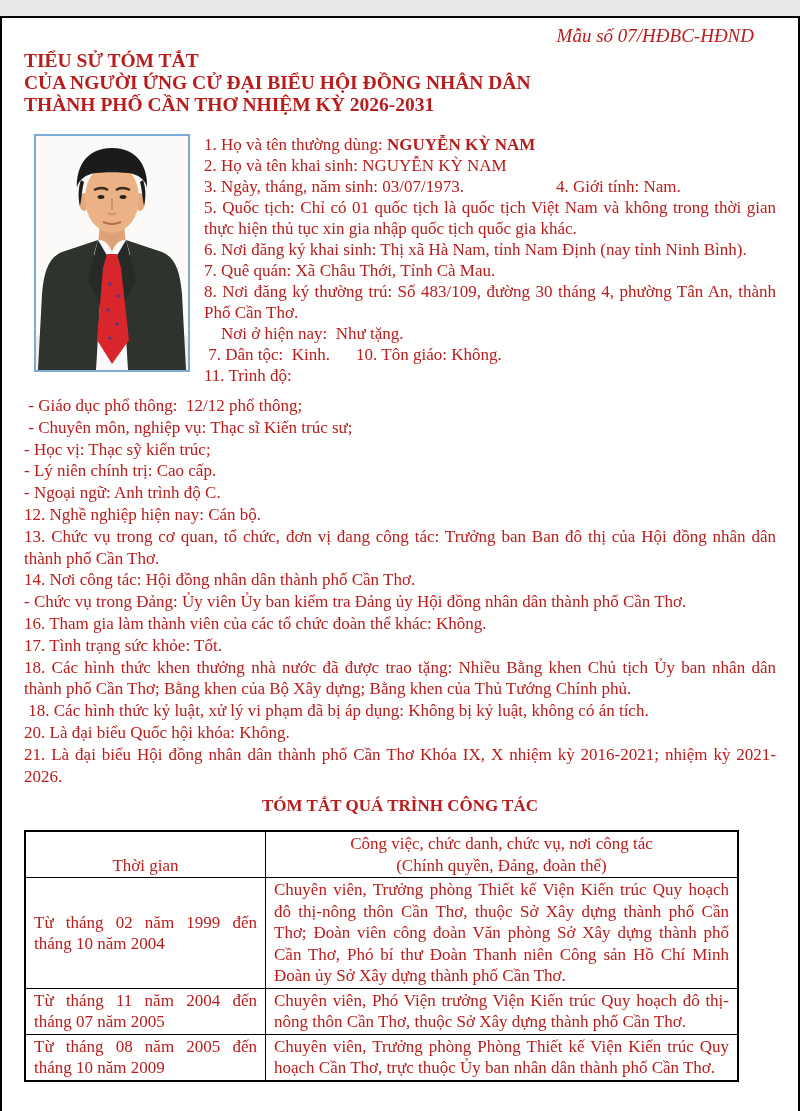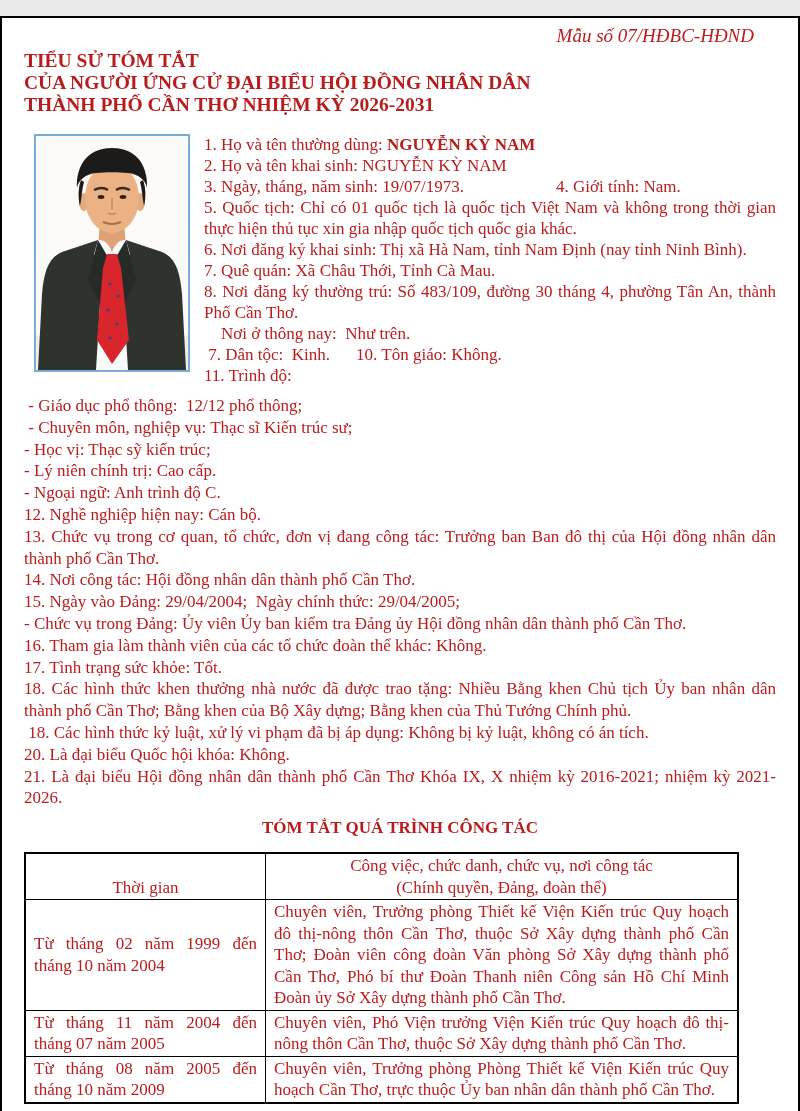--- a/index.html
+++ b/index.html
@@ -135,41 +135,40 @@
         <circle cx="82" cy="160" r="1.6" fill="#3b3f8f"></circle>
         <circle cx="72" cy="174" r="1.6" fill="#3b3f8f"></circle>
         <circle cx="81" cy="188" r="1.6" fill="#3b3f8f"></circle>
         <circle cx="74" cy="202" r="1.6" fill="#3b3f8f"></circle>
       </svg>
     </div>
 
     <div class="info-col">
       <p><span>1. Họ và tên thường dùng: </span><span class="bold">NGUYỄN KỲ NAM</span></p>
       <p>2. Họ và tên khai sinh: NGUYỄN KỲ NAM</p>
-      <p><span>3. Ngày, tháng, năm sinh: 19/07/1973.</span><span class="sp4">4. Giới tính: Nam.</span></p>
+      <p><span>3. Ngày, tháng, năm sinh: 03/07/1973.</span><span class="sp4">4. Giới tính: Nam.</span></p>
       <p class="just">5. Quốc tịch: Chỉ có 01 quốc tịch là quốc tịch Việt Nam và không trong thời gian thực hiện thủ tục xin gia nhập quốc tịch quốc gia khác.</p>
       <p>6. Nơi đăng ký khai sinh: Thị xã Hà Nam, tỉnh Nam Định (nay tỉnh Ninh Bình).</p>
       <p>7. Quê quán: Xã Châu Thới, Tỉnh Cà Mau.</p>
       <p class="just">8. Nơi đăng ký thường trú: Số 483/109, đường 30 tháng 4, phường Tân An, thành Phố Cần Thơ.</p>
-      <p>    Nơi ở thông nay:  Như trên.</p>
+      <p>    Nơi ở hiện nay:  Như tặng.</p>
       <p><span> 7. Dân tộc:  Kinh.</span><span class="sp10">10. Tôn giáo: Không.</span></p>
       <p>11. Trình độ:</p>
     </div>
   </div>
 
   <div class="details">
     <p> - Giáo dục phổ thông:  12/12 phổ thông;</p>
     <p> - Chuyên môn, nghiệp vụ: Thạc sĩ Kiến trúc sư;</p>
     <p>- Học vị: Thạc sỹ kiến trúc;</p>
     <p>- Lý niên chính trị: Cao cấp.</p>
     <p>- Ngoại ngữ: Anh trình độ C.</p>
     <p>12. Nghề nghiệp hiện nay: Cán bộ.</p>
     <p>13. Chức vụ trong cơ quan, tổ chức, đơn vị đang công tác: Trưởng ban Ban đô thị của Hội đồng nhân dân thành phố Cần Thơ.</p>
     <p>14. Nơi công tác: Hội đồng nhân dân thành phố Cần Thơ.</p>
-    <p>15. Ngày vào Đảng: 29/04/2004;  Ngày chính thức: 29/04/2005;</p>
     <p>- Chức vụ trong Đảng: Ủy viên Ủy ban kiểm tra Đảng ủy Hội đồng nhân dân thành phố Cần Thơ.</p>
     <p>16. Tham gia làm thành viên của các tổ chức đoàn thể khác: Không.</p>
     <p>17. Tình trạng sức khỏe: Tốt.</p>
     <p>18. Các hình thức khen thưởng nhà nước đã được trao tặng: Nhiều Bằng khen Chủ tịch Ủy ban nhân dân thành phố Cần Thơ; Bằng khen của Bộ Xây dựng; Bằng khen của Thủ Tướng Chính phủ.</p>
     <p> 18. Các hình thức kỷ luật, xử lý vi phạm đã bị áp dụng: Không bị kỷ luật, không có án tích.</p>
     <p>20. Là đại biểu Quốc hội khóa: Không.</p>
     <p>21. Là đại biểu Hội đồng nhân dân thành phố Cần Thơ Khóa IX, X nhiệm kỳ 2016-2021; nhiệm kỳ 2021-2026.</p>
   </div>
 
   <div class="section-title">TÓM TẮT QUÁ TRÌNH CÔNG TÁC</div>

